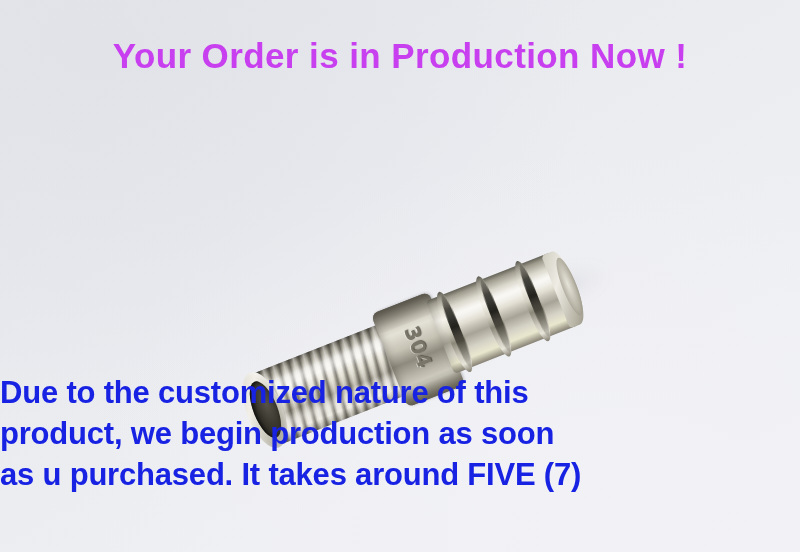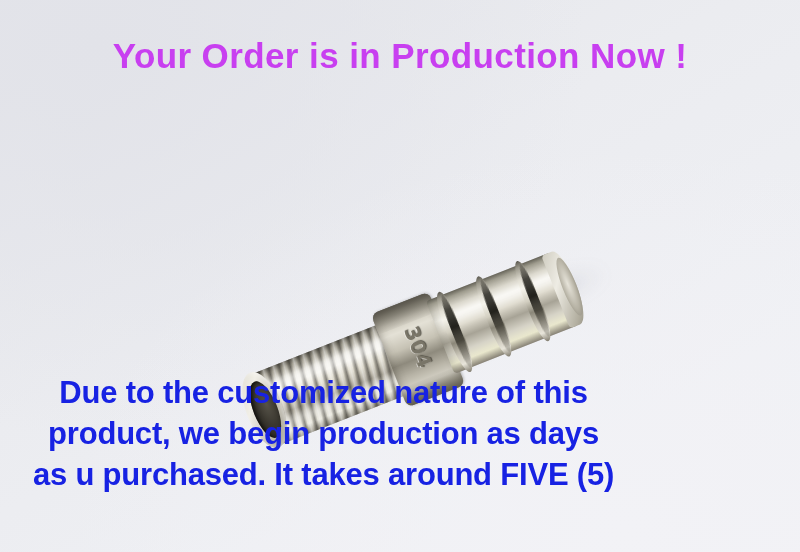--- a/index.html
+++ b/index.html
@@ -39,21 +39,20 @@
     color: #c83ff0;
     white-space: nowrap;
   }
 
   
   .notice {
     position: absolute;
     left: 0;
     top: 372px;
     width: 647px;
-    text-align: center;
     color: #1722e3;
     font-size: 31px;
     font-weight: bold;
     line-height: 41px;
     letter-spacing: -0.2px;
   }
   .notice .ln { display: block; white-space: nowrap; }
 
   
   #product {
@@ -395,17 +394,17 @@
       <div class="barb" style="left:298px;"></div>
       <div class="groove" style="left:303px;"></div>
       <div class="barb-tip"></div>
       <div class="barb-tip-face"></div>
 
     </div>
   </div>
 
   <div class="notice">
     <span class="ln">Due to the customized nature of this</span>
-    <span class="ln">product, we begin production as days</span>
-    <span class="ln">as u purchased. It takes around FIVE (5)</span>
+    <span class="ln">product, we begin production as soon</span>
+    <span class="ln">as u purchased. It takes around FIVE (7)</span>
   </div>
 
 </div>
 
 </body></html>

